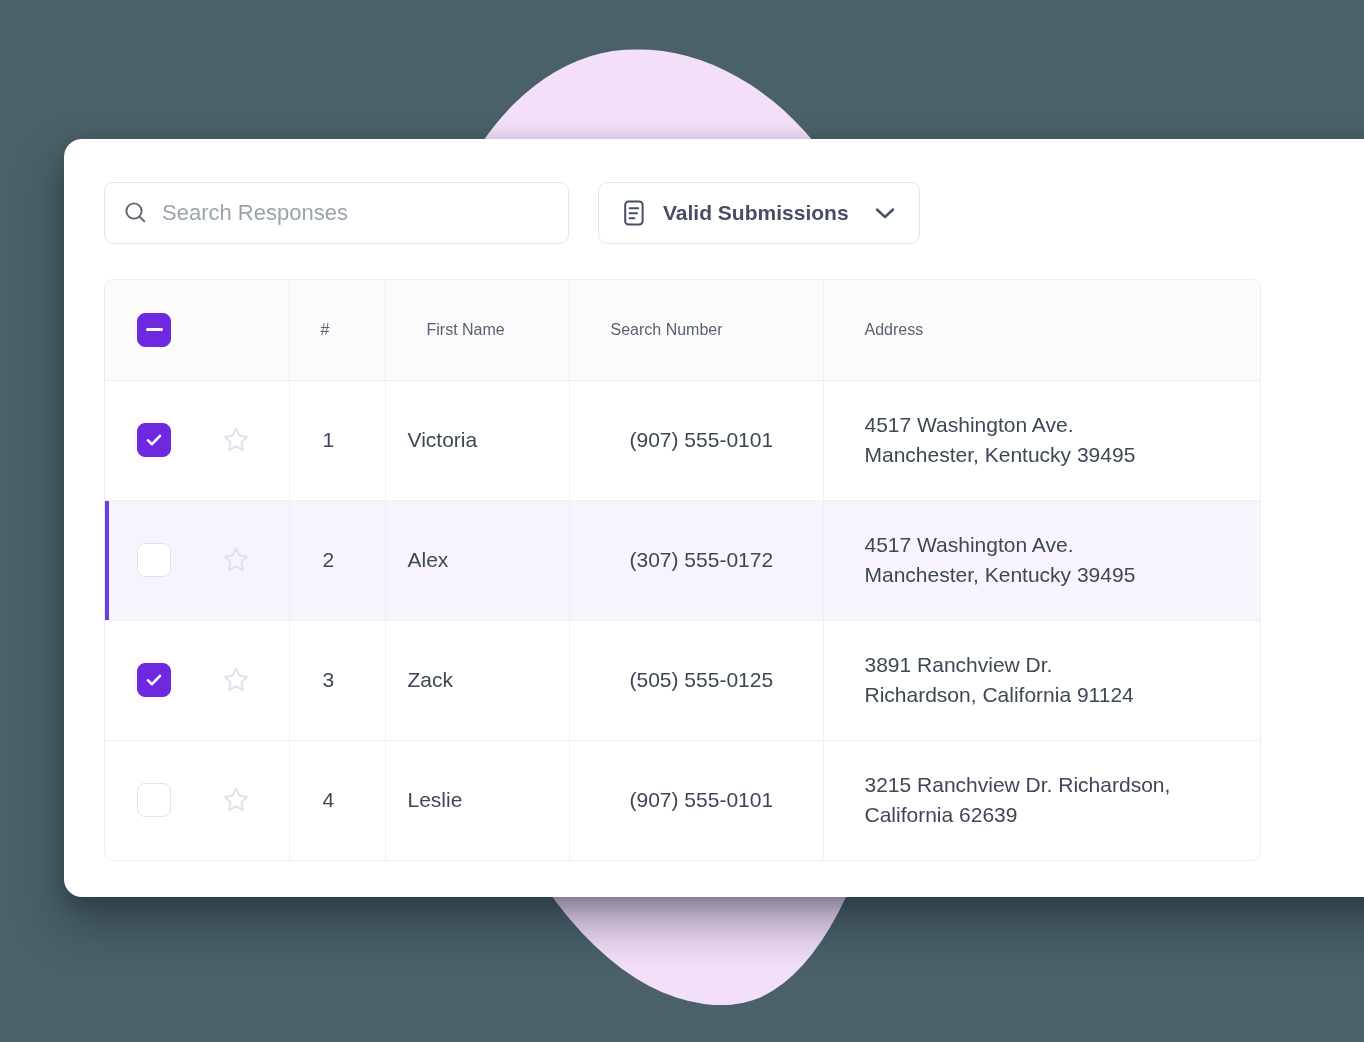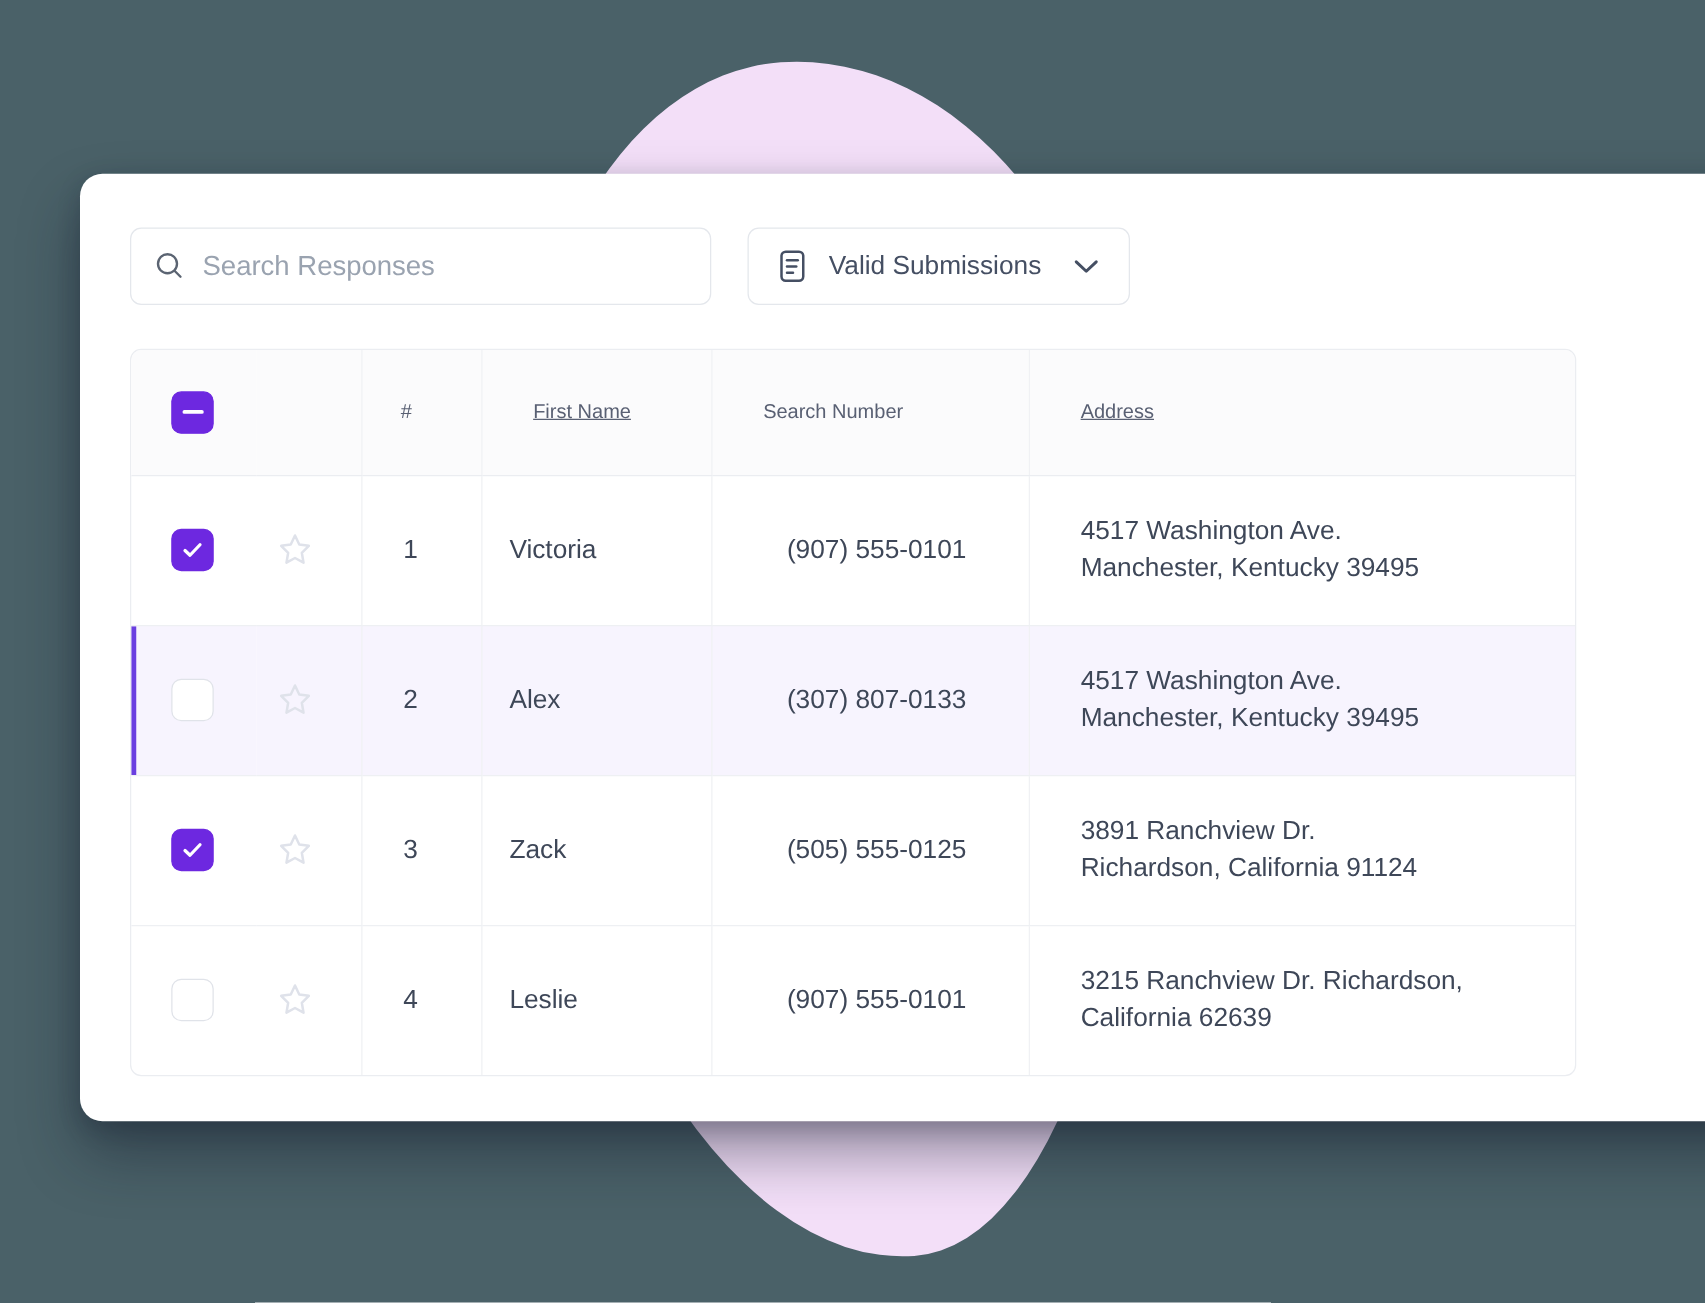--- a/index.html
+++ b/index.html
@@ -89,21 +89,21 @@
     background: #fff;
     display: flex;
     align-items: center;
     gap: 16px;
     padding: 0 22px 0 22px;
     cursor: pointer;
   }
   .filter-btn svg { display: block; flex: none; }
   .filter-label {
     font-size: 21px;
-    font-weight: normal;
+    font-weight: bold;
     color: #454f63;
     white-space: nowrap;
   }
   .chev { margin-left: 8px; }
 
   
   .table-wrap {
     position: absolute;
     left: 40px;
     top: 140px;
@@ -134,23 +134,23 @@
     font-weight: normal;
     color: #596073;
     text-align: left;
     border-bottom: 1px solid #ebedf1;
     border-right: 1px solid #f0f1f4;
     padding: 0 22px;
     vertical-align: middle;
   }
   thead th.th-check { border-right: none; padding-left: 32px; }
   thead th.th-star  { border-right: 1px solid #f0f1f4; }
-  thead th.th-addr  { border-right: none; padding-left: 41px; text-decoration: underline; }
+  thead th.th-addr  { border-right: none; padding-left: 41px; }
   thead th.th-num   { padding-left: 31px; }
-  thead th.th-name  { padding-left: 41px; text-decoration: underline; }
+  thead th.th-name  { padding-left: 41px; }
   thead th.th-phone { padding-left: 41px; }
 
   tbody td {
     height: 120px;
     font-size: 21px;
     color: #3e4758;
     border-bottom: 1px solid #eef0f3;
     border-right: 1px solid #f0f1f4;
     padding: 0 22px;
     vertical-align: middle;
@@ -301,21 +301,21 @@
             <div class="star-cell">
               <span class="star-btn">
                 <svg width="32" height="32" viewBox="0 0 24 24" fill="none">
                   <path d="M12 3.3l2.55 5.4 5.75.8-4.2 4.2 1.02 5.9L12 16.8l-5.12 2.8 1.02-5.9-4.2-4.2 5.75-.8z" stroke="#dfe2ea" stroke-width="1.5" stroke-linejoin="round"></path>
                 </svg>
               </span>
             </div>
           </td>
           <td class="td-num">2</td>
           <td class="td-name">Alex</td>
-          <td class="td-phone">(307) 807-0133</td>
+          <td class="td-phone">(307) 555-0172</td>
           <td class="td-addr">
             <span class="addr-line">4517 Washington Ave.</span>
             <span class="addr-line">Manchester, Kentucky 39495</span>
           </td>
         </tr>
 
         <tr>
           <td class="td-check">
             <span class="cb on">
               <svg width="20" height="20" viewBox="0 0 20 20" fill="none">

